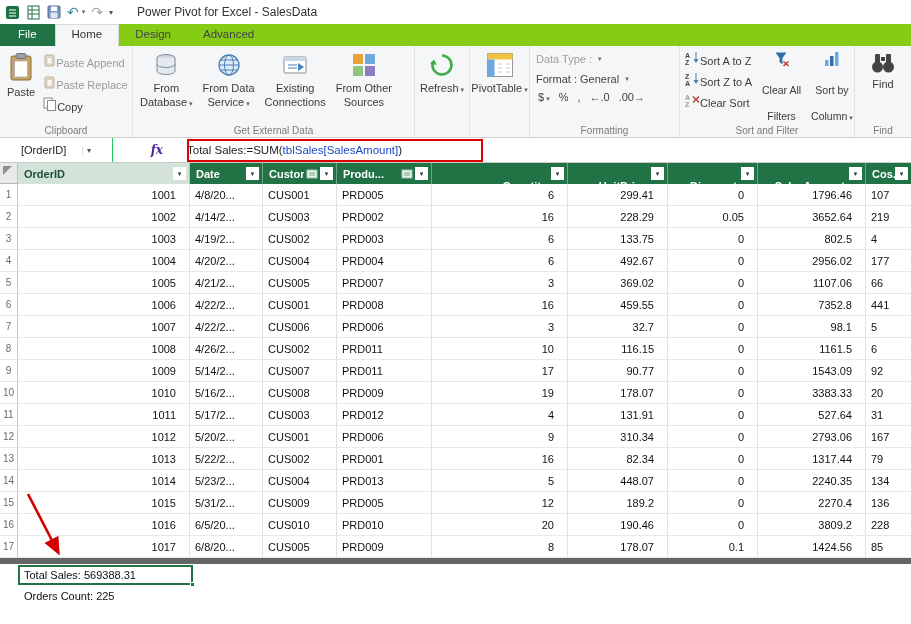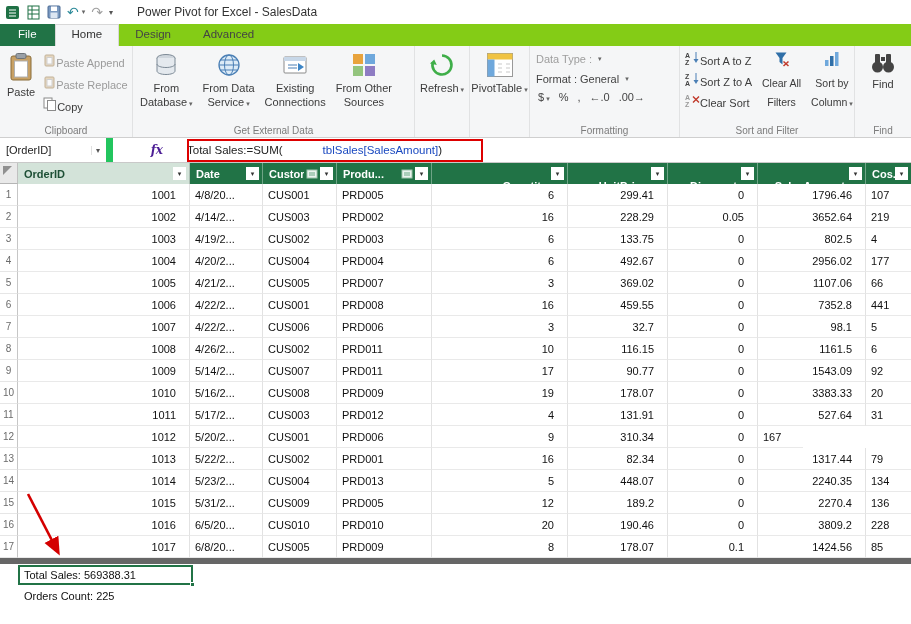--- a/index.html
+++ b/index.html
@@ -32,32 +32,32 @@
   .smallcol { display:flex; flex-direction:column; justify-content:flex-start; gap:6px; padding-top:4px; }
   .smallbtn { display:flex; align-items:flex-end; padding:0 3px; font-size:11px; color:#3b3b3b; white-space:nowrap; }
   .smallbtn.disabled { color:#9b9b9b; }
   .smallbtn.disabled svg { opacity:.55; }
   .dd { font-size:7px; color:#666; margin-left:2px; }
   .fmtrow { display:flex; align-items:center; gap:4px; height:20px; padding:0 4px; font-size:11px; color:#444; white-space:nowrap; }
   .fmtrow.disabled { color:#9e9e9e; }
   .fmtbtns { display:flex; gap:9px; padding:2px 6px; font-size:11px; color:#444; }
   .fmtbtn { cursor:default; white-space:nowrap; }
   .sortwrap { display:flex; gap:4px; }
-  .medbtn { display:flex; flex-direction:column; align-items:center; gap:8px; padding:2px 3px 0 3px; font-size:10.5px; color:#3b3b3b; text-align:center; }
+  .medbtn { display:flex; flex-direction:column; align-items:center; gap:15px; padding:2px 3px 0 3px; font-size:10.5px; color:#3b3b3b; text-align:center; }
   .medbtn span { line-height:11.5px; white-space:nowrap; }
 
   
   .fbar { height:25px; display:flex; align-items:stretch; border-bottom:1px solid #c9c9c9; background:#fff; }
-  .namebox { width:113px; border-right:7px solid #22c55e; display:flex; align-items:center; padding:0 6px; }
+  .namebox { width:113px; border-right:1px solid #22c55e; display:flex; align-items:center; padding:0 21px; }
   .nbtext { flex:1; font-size:11px; color:#222; }
   .nbdd { font-size:8px; color:#555; padding-left:4px; border-left:1px solid #e0e0e0; }
   .fxzone { width:62px; display:flex; align-items:center; justify-content:flex-end; padding-right:12px; }
   .fx { font-family:"DejaVu Serif","Liberation Serif",serif; font-style:italic; font-weight:bold; color:#4c1d95; font-size:12px; }
   .ftext { flex:1; display:flex; align-items:center; padding-left:12px; font-size:11.5px; white-space:nowrap; }
-  .fref { color:#1a49c0;margin-left:40px; }
+  .fref { color:#1a49c0; }
 
   
   .ghead { display:flex; height:21px; }
   .corner { width:18px; background:#e9e9e9; border-right:1px solid #c0c0c0; border-bottom:1px solid #b5b5b5; position:relative; }
   .corner:after { content:""; position:absolute; top:3px; left:3px; border-top:9px solid #909090; border-right:9px solid transparent; }
   .hcell { background:#217346; color:#fff; font-weight:bold; display:flex; align-items:center; padding:0 3px 0 6px; border-right:1px solid rgba(255,255,255,.35); font-size:11px; overflow:hidden; }
   .hcell .htext { flex:1; overflow:hidden; white-space:nowrap; }
   .hcell.hr .htext { text-align:right; padding-right:4px;margin-top:24px; }
   .hcell.sel { background:#d3e3d9; color:#1d4f35; border-right:1px solid #aebfb5; }
   .filter { width:13px; height:13px; min-width:13px; background:#fff; color:#333; font-size:7px; line-height:13px; text-align:center; font-weight:normal; }
@@ -534,20 +534,21 @@
     </div>
       <div class="trow">
       <div class="rn">12</div>
       <div class="cell w-id num">1012</div>
       <div class="cell w-date">5/20/2...</div>
       <div class="cell w-cus">CUS001</div>
       <div class="cell w-prd">PRD006</div>
       <div class="cell w-qty num">9</div>
       <div class="cell w-price num">310.34</div>
       <div class="cell w-disc num">0</div>
+      <div class="cell w-amt num">2793.06</div>
       <div class="cell w-cost">167</div>
     </div>
       <div class="trow">
       <div class="rn">13</div>
       <div class="cell w-id num">1013</div>
       <div class="cell w-date">5/22/2...</div>
       <div class="cell w-cus">CUS002</div>
       <div class="cell w-prd">PRD001</div>
       <div class="cell w-qty num">16</div>
       <div class="cell w-price num">82.34</div>

